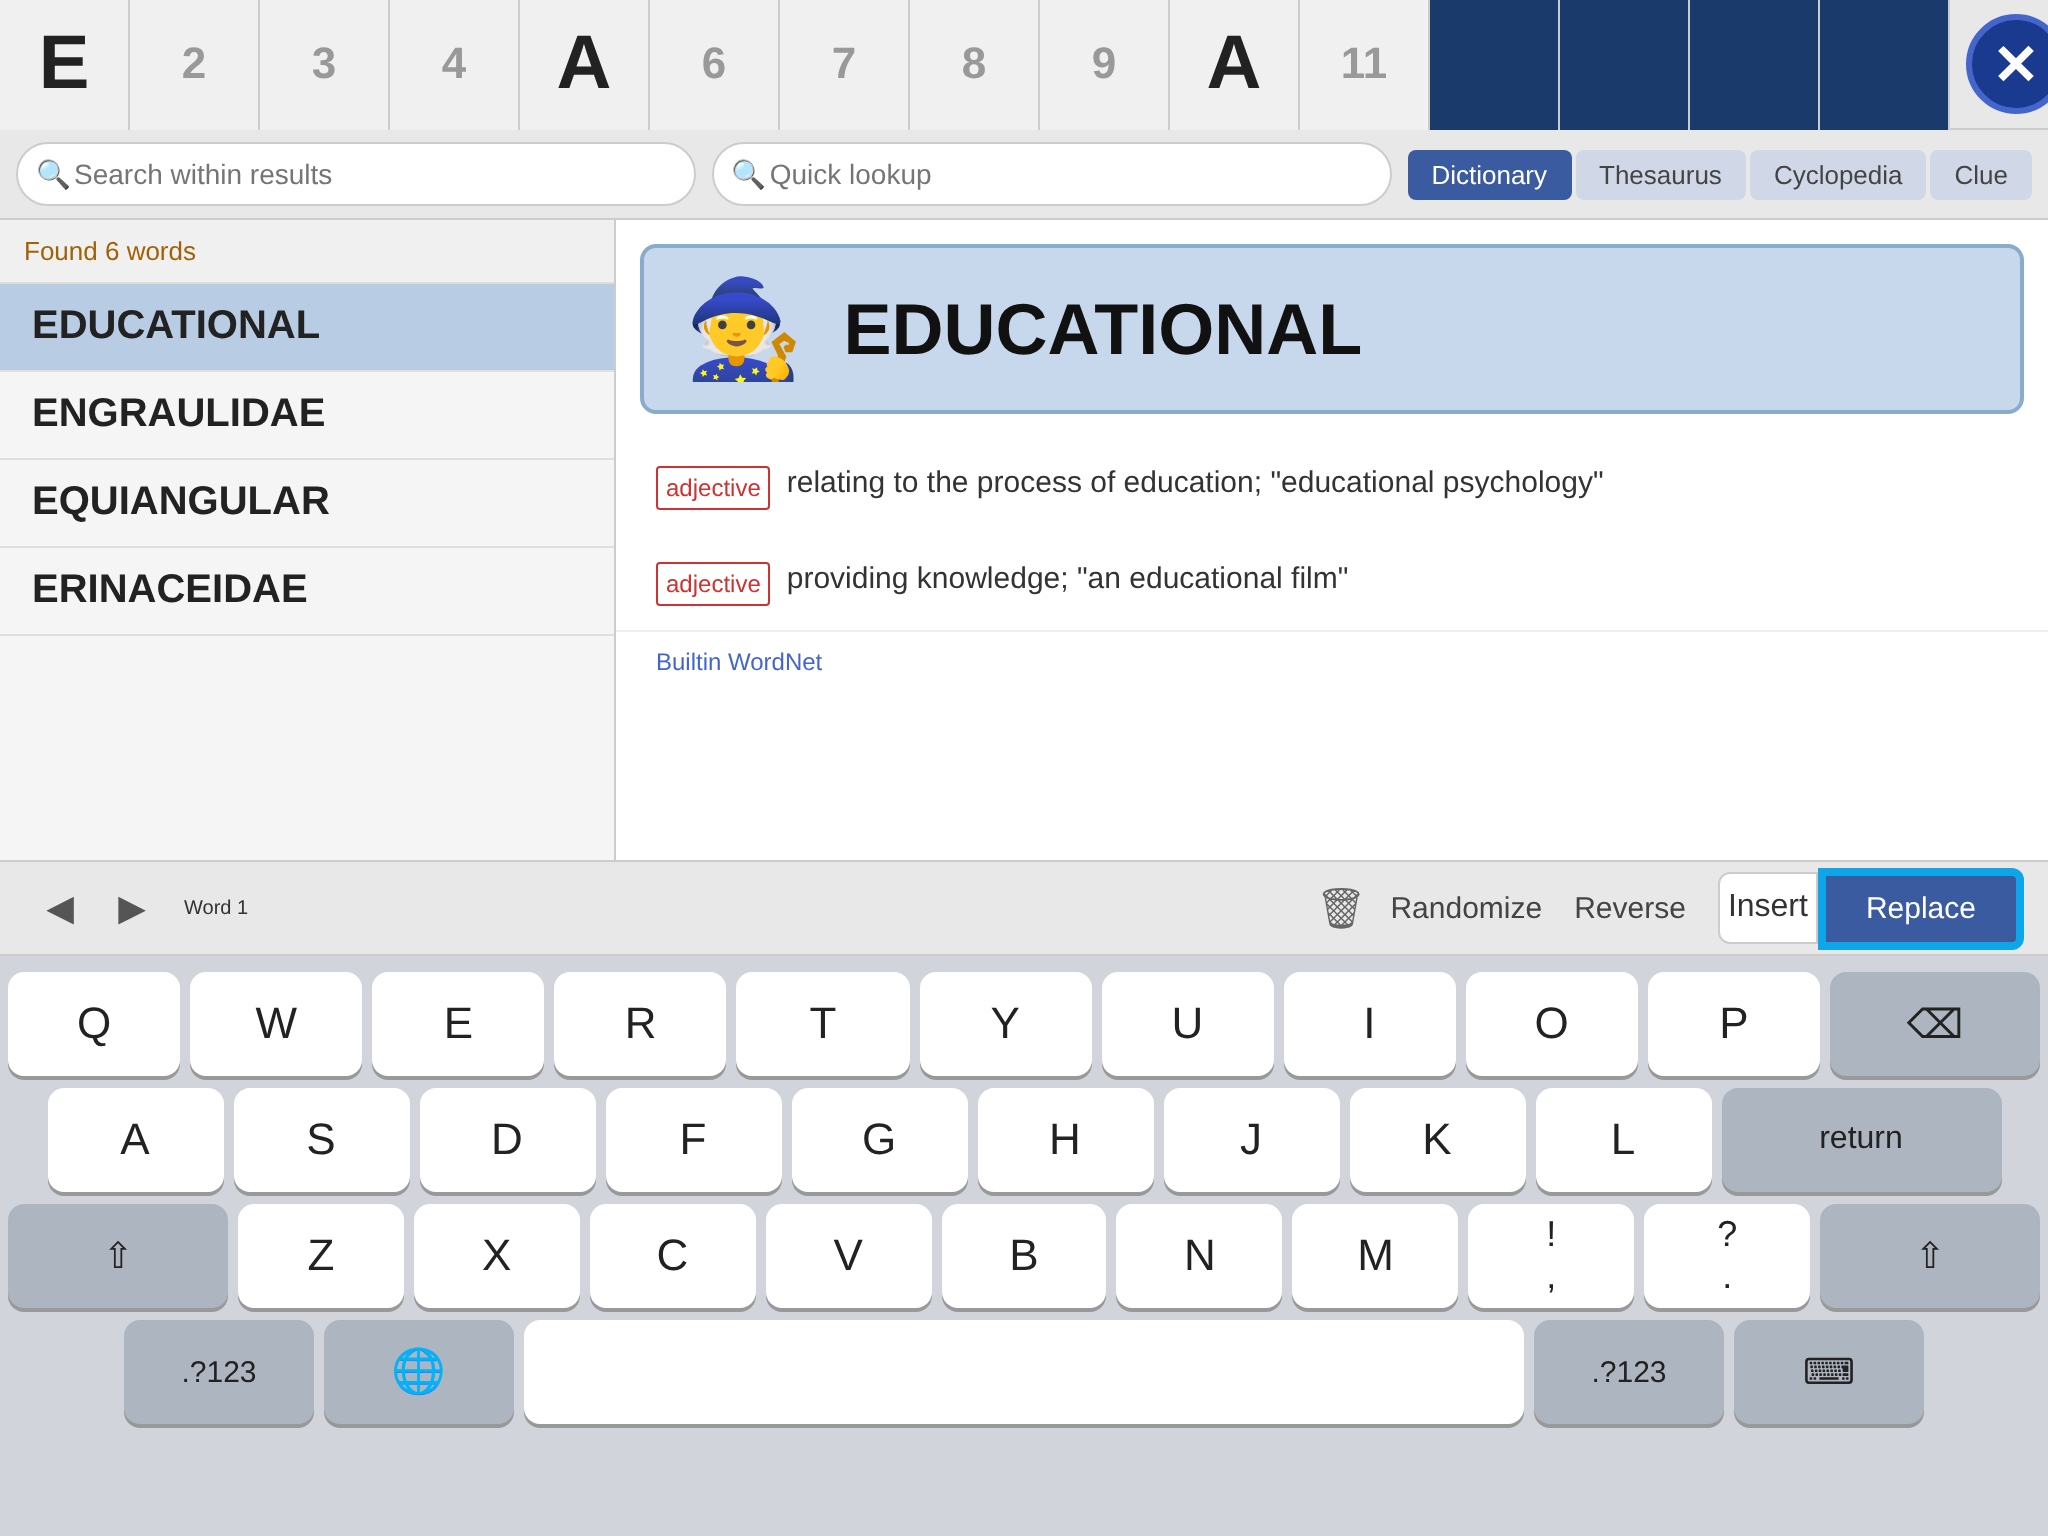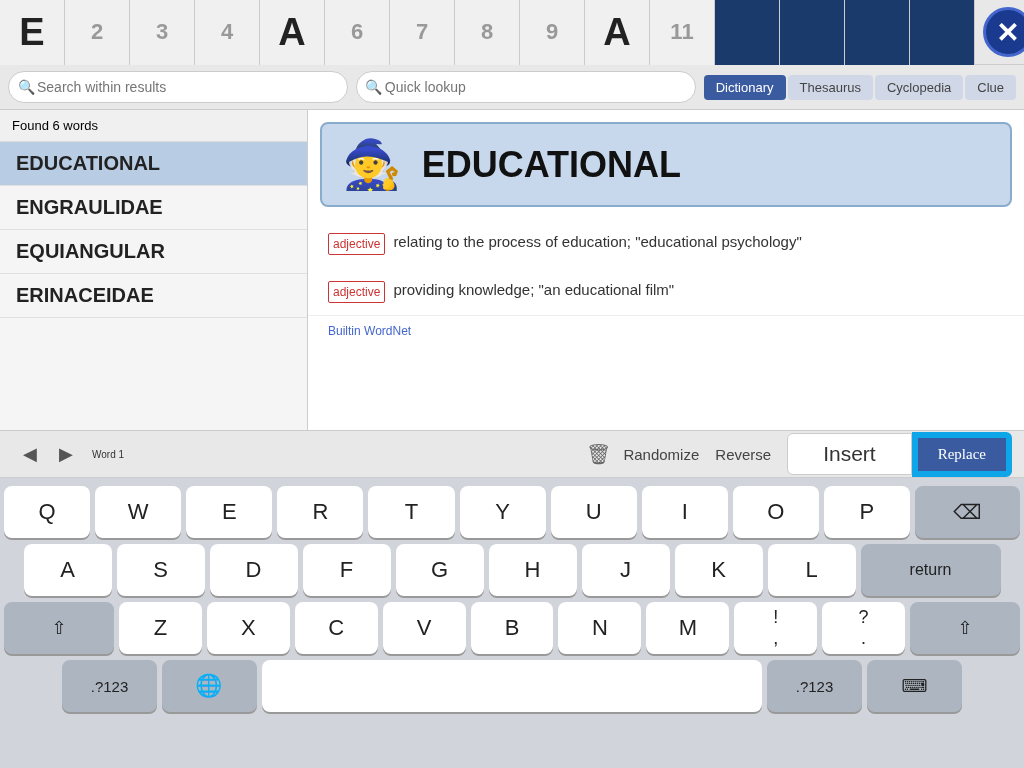--- a/index.html
+++ b/index.html
@@ -103,21 +103,21 @@
     
     #word-list {
       width: 308px;
       background: #f5f5f5;
       border-right: 1px solid #ccc;
       overflow-y: auto;
     }
     .found-header {
       padding: 8px 12px;
       font-size: 13px;
-      color: #000000;
+      color: #a16207;
       background: #f0f0f0;
       border-bottom: 1px solid #ddd;
     }
     .word-item {
       padding: 10px 16px;
       font-size: 20px;
       font-weight: bold;
       color: #222;
       border-bottom: 1px solid #e0e0e0;
       cursor: pointer;
@@ -215,37 +215,36 @@
     }
     .action-text-btn {
       font-size: 15px;
       color: #444;
       margin-right: 16px;
       cursor: pointer;
       background: none;
       border: none;
     }
     .insert-btn {
-      padding: 8px 35px;
+      padding: 8px 4px;
       background: white;
       border: 1px solid #ccc;
       border-radius: 6px 0 0 6px;
-      font-size: 21px;
+      font-size: 16px;
       cursor: pointer;
       color: #333;
     }
     .replace-btn {
       padding: 8px 20px;
       background: #3a5ba0;
-      border: 6px solid #0ea5e9;
+      border: 4px solid #0ea5e9;
       border-radius: 0 6px 6px 0;
       font-size: 15px;
       cursor: pointer;
       color: white;
-      font-family: Liberation Serif, serif;
     }
 
     
     #keyboard {
       background: #d1d5db;
       padding: 8px 4px 4px;
     }
     .key-row {
       display: flex;
       justify-content: center;

